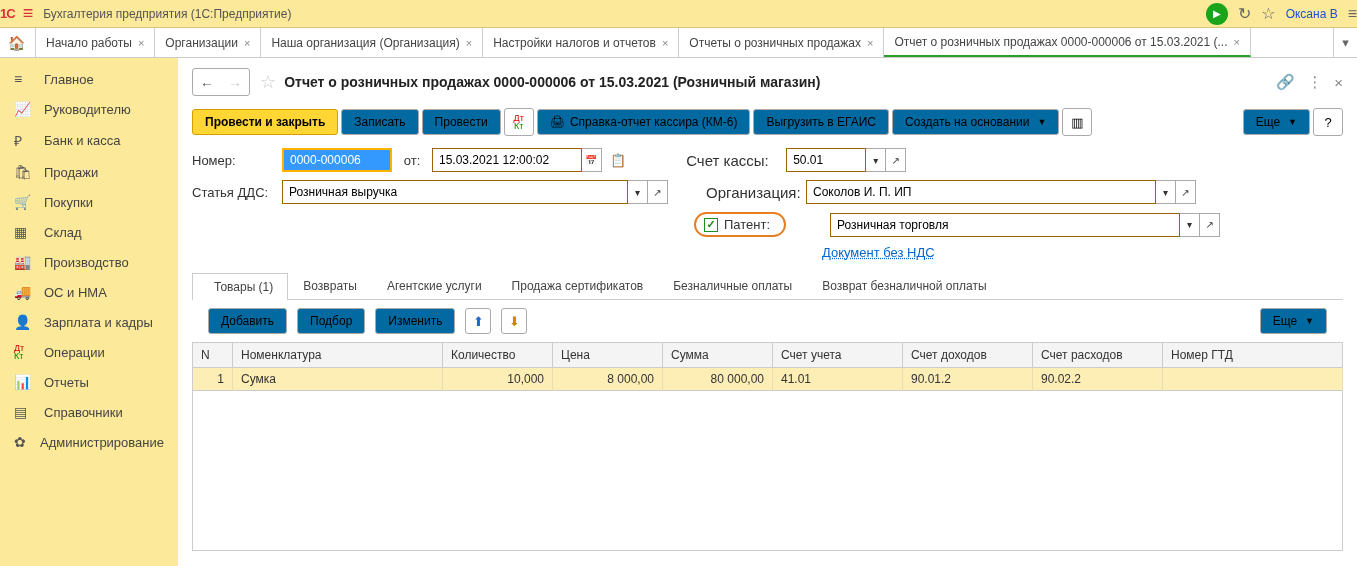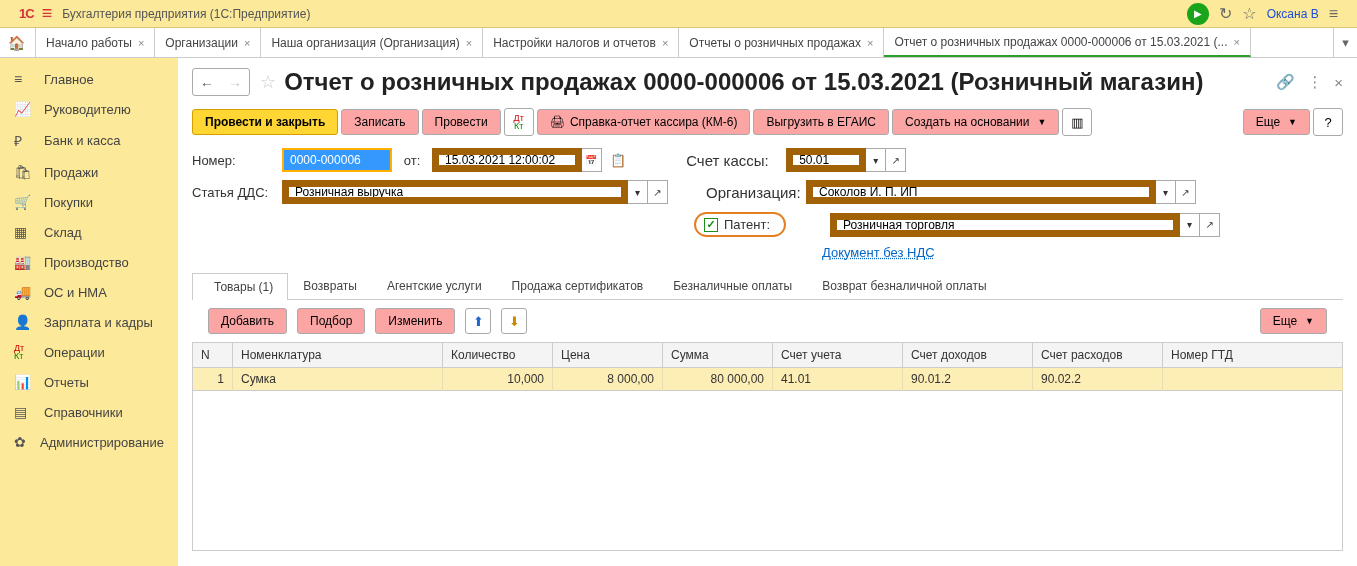--- a/index.html
+++ b/index.html
@@ -1,19 +1,19 @@
 <!DOCTYPE html>
 <html><head>
 <meta charset="utf-8">
 <style>
 * { box-sizing: border-box; margin: 0; padding: 0; font-family: Arial, sans-serif; }
 body { font-size: 13px; color: #333; background: #fff; overflow: hidden; }
 
 
-.titlebar { height: 28px; background: #fce99a; display: flex; align-items: center; padding: 0 19px; border-bottom: 1px solid #d4c87a; }
+.titlebar { height: 28px; background: #fce99a; display: flex; align-items: center; padding: 0 0; border-bottom: 1px solid #d4c87a; }
 .logo1c { color: #d6333a; font-weight: bold; font-size: 13px; margin-right: 8px; letter-spacing: -1px; }
 .menu-icon { color: #d6333a; font-size: 18px; margin-right: 10px; cursor: pointer; }
 .title-text { color: #555; font-size: 12px; flex: 1; }
 .title-right { display: flex; align-items: center; gap: 10px; }
 .play-btn { width: 22px; height: 22px; background: #1aa41a; border-radius: 50%; display: flex; align-items: center; justify-content: center; color: #fff; font-size: 10px; }
 .title-icon { color: #666; font-size: 16px; }
 .user-name { color: #1d4ed8; font-size: 12px; }
 
 
 .tabbar { height: 30px; background: #fff; display: flex; align-items: stretch; border-bottom: 1px solid #ccc; }
@@ -33,41 +33,41 @@
 
 
 .content { flex: 1; background: #fff; padding: 10px 14px; overflow: auto; position: relative; }
 
 
 .doc-header { display: flex; align-items: center; margin-bottom: 12px; }
 .nav-btns { display: flex; border: 1px solid #aaa; border-radius: 3px; overflow: hidden; margin-right: 10px; }
 .nav-btn { width: 28px; height: 26px; display: flex; align-items: center; justify-content: center; font-size: 14px; color: #555; }
 .nav-btn.disabled { color: #ccc; }
 .star-icon { font-size: 18px; color: #ccc; margin-right: 8px; }
-.doc-title { font-size: 24px; font-weight: bold; color: #222; flex: 1; }
+.doc-title { font-size: 14px; font-weight: bold; color: #222; flex: 1; }
 .hdr-icon { color: #888; font-size: 15px; margin-left: 12px; }
 
 
 .toolbar { display: flex; align-items: center; gap: 3px; margin-bottom: 12px; flex-wrap: wrap; }
-.btn { border: 1px solid #aaa; background: #fca5a5; padding: 5px 12px; border-radius: 3px; font-size: 12px; cursor: pointer; display: inline-flex; align-items: center; gap: 5px; }
+.btn { border: 1px solid #aaa; background: #0369a1; padding: 5px 12px; border-radius: 3px; font-size: 12px; cursor: pointer; display: inline-flex; align-items: center; gap: 5px; }
 .btn.yellow { background: #ffd633; border-color: #d4a000; font-weight: bold; }
 .btn .caret { font-size: 9px; margin-left: 3px; }
 .icon-btn { border: 1px solid #aaa; background: #fff; width: 30px; height: 28px; border-radius: 3px; display: inline-flex; align-items: center; justify-content: center; font-size: 13px; }
 .toolbar-spacer { flex: 1; }
 .dtkt { font-size: 9px; line-height: 8px; }
 .dt-red { color: #c00; }
 .kt-green { color: #080; }
 
 
 .form-section { margin-bottom: 10px; }
 .form-row { display: flex; align-items: center; margin-bottom: 8px; }
 .form-label { width: 90px; font-size: 13px; color: #333; }
 .form-label2 { width: 100px; font-size: 15px; color: #333; text-align: left; padding-right: 10px; }
 .input-wrap { position: relative; display: inline-flex; }
-.input { border: 7px solid #a16207; padding: 3px 6px; font-size: 12px; height: 24px; }
+.input { border: 1px solid #a16207; padding: 3px 6px; font-size: 12px; height: 24px; }
 .input.selected { background: #3399ff; color: #fff; border: 2px solid #ffb000; }
 .input-btn { width: 20px; height: 24px; border: 1px solid #aaa; border-left: none; background: #fff; display: inline-flex; align-items: center; justify-content: center; font-size: 10px; }
 .patent-wrap { display: inline-flex; align-items: center; border: 2px solid #e67e22; border-radius: 14px; padding: 3px 14px 3px 8px; gap: 6px; }
 .checkbox { width: 14px; height: 14px; border: 1px solid #1a8f1a; display: inline-flex; align-items: center; justify-content: center; color: #1a8f1a; font-size: 11px; font-weight: bold; }
 .link { color: #0066cc; text-decoration: underline dotted; font-size: 13px; cursor: pointer; }
 
 
 .doc-tabs { display: flex; border-bottom: 1px solid #ccc; margin-top: 12px; }
 .doc-tab { padding: 6px 14px; font-size: 12px; color: #444; border: 1px solid transparent; border-bottom: none; cursor: pointer; }
 .doc-tab.active { border-color: #ccc; background: #fff; position: relative; top: 1px; padding-left: 21px; }

